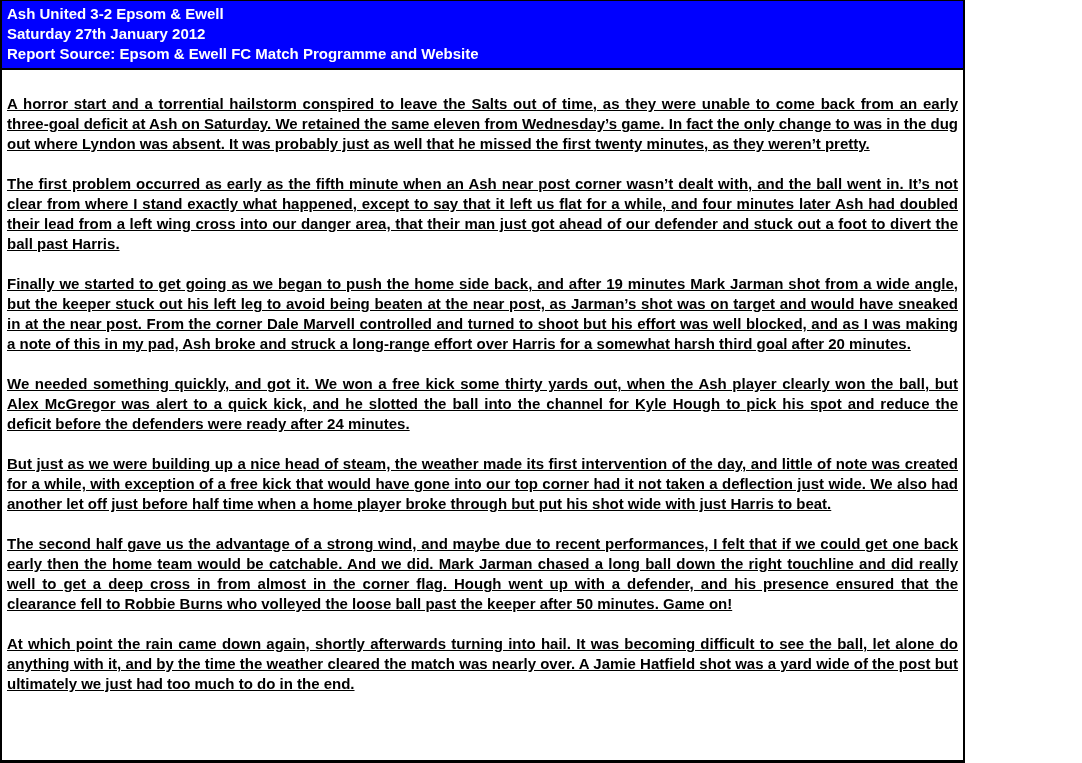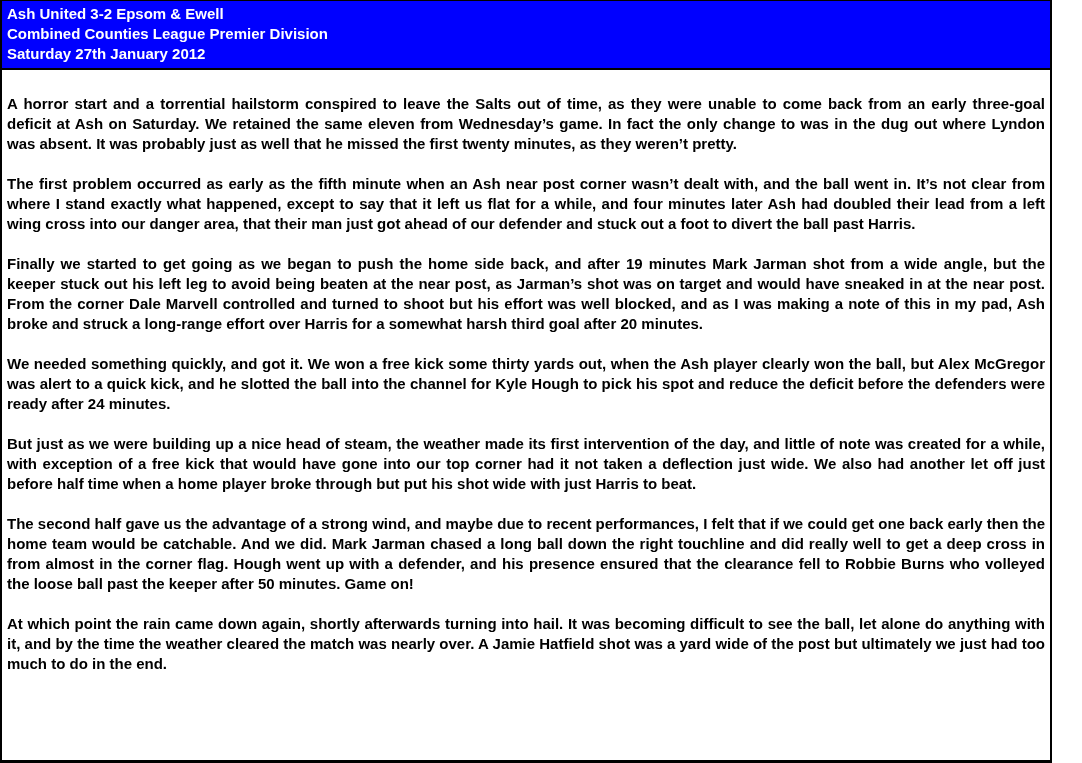--- a/index.html
+++ b/index.html
@@ -2,21 +2,21 @@
 <html><head>
 <meta charset="utf-8">
 <style>
   * { margin: 0; padding: 0; box-sizing: border-box; }
   html, body { background: #ffffff; }
   body {
     font-family: "Liberation Sans", "DejaVu Sans", sans-serif;
     width: 1082px;
   }
   .document {
-    width: 1052px;
+    width: 965px;
     height: 763px;
     border-left: 2px solid #000000;
     border-right: 2px solid #000000;
     border-top: 1px solid #000000;
     border-bottom: 3px solid #000000;
     background: #ffffff;
     overflow: hidden;
   }
   .doc-header {
     background: #0000ff;
@@ -33,31 +33,32 @@
   .doc-body {
     padding: 4px 5px 0 5px;
     color: #000000;
   }
   .doc-body p {
     font-size: 15px;
     font-weight: bold;
     line-height: 20px;
     text-align: justify;
     margin-top: 20px;
+    text-decoration: underline;
   }
 </style>
 </head>
 <body>
 
 <div class="document">
 
   <div class="doc-header">
     <div class="hline">Ash United 3-2 Epsom &amp; Ewell</div>
-    <div class="hline">Combined Counties League Premier Division</div>
     <div class="hline">Saturday 27th January 2012</div>
+    <div class="hline">Report Source: Epsom &amp; Ewell FC Match Programme and Website</div>
   </div>
 
   <div class="doc-body">
     <p>A horror start and a torrential hailstorm conspired to leave the Salts out of time, as they were unable to come back from an early three-goal deficit at Ash on Saturday. We retained the same eleven from Wednesday’s game. In fact the only change to was in the dug out where Lyndon was absent. It was probably just as well that he missed the first twenty minutes, as they weren’t pretty.</p>
     <p>The first problem occurred as early as the fifth minute when an Ash near post corner wasn’t dealt with, and the ball went in. It’s not clear from where I stand exactly what happened, except to say that it left us flat for a while, and four minutes later Ash had doubled their lead from a left wing cross into our danger area, that their man just got ahead of our defender and stuck out a foot to divert the ball past Harris.</p>
     <p>Finally we started to get going as we began to push the home side back, and after 19 minutes Mark Jarman shot from a wide angle, but the keeper stuck out his left leg to avoid being beaten at the near post, as Jarman’s shot was on target and would have sneaked in at the near post. From the corner Dale Marvell controlled and turned to shoot but his effort was well blocked, and as I was making a note of this in my pad, Ash broke and struck a long-range effort over Harris for a somewhat harsh third goal after 20 minutes.</p>
     <p>We needed something quickly, and got it. We won a free kick some thirty yards out, when the Ash player clearly won the ball, but Alex McGregor was alert to a quick kick, and he slotted the ball into the channel for Kyle Hough to pick his spot and reduce the deficit before the defenders were ready after 24 minutes.</p>
     <p>But just as we were building up a nice head of steam, the weather made its first intervention of the day, and little of note was created for a while, with exception of a free kick that would have gone into our top corner had it not taken a deflection just wide. We also had another let off just before half time when a home player broke through but put his shot wide with just Harris to beat.</p>
     <p>The second half gave us the advantage of a strong wind, and maybe due to recent performances, I felt that if we could get one back early then the home team would be catchable. And we did. Mark Jarman chased a long ball down the right touchline and did really well to get a deep cross in from almost in the corner flag. Hough went up with a defender, and his presence ensured that the clearance fell to Robbie Burns who volleyed the loose ball past the keeper after 50 minutes. Game on!</p>
     <p>At which point the rain came down again, shortly afterwards turning into hail. It was becoming difficult to see the ball, let alone do anything with it, and by the time the weather cleared the match was nearly over. A Jamie Hatfield shot was a yard wide of the post but ultimately we just had too much to do in the end.</p>

